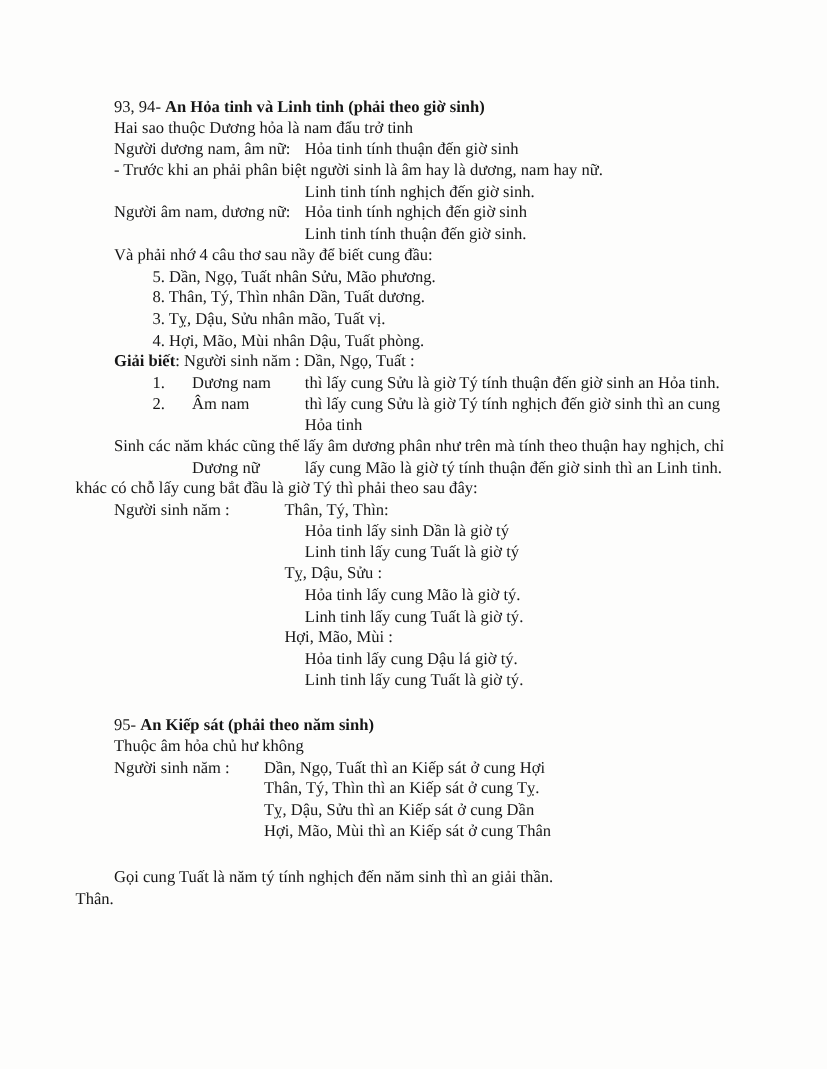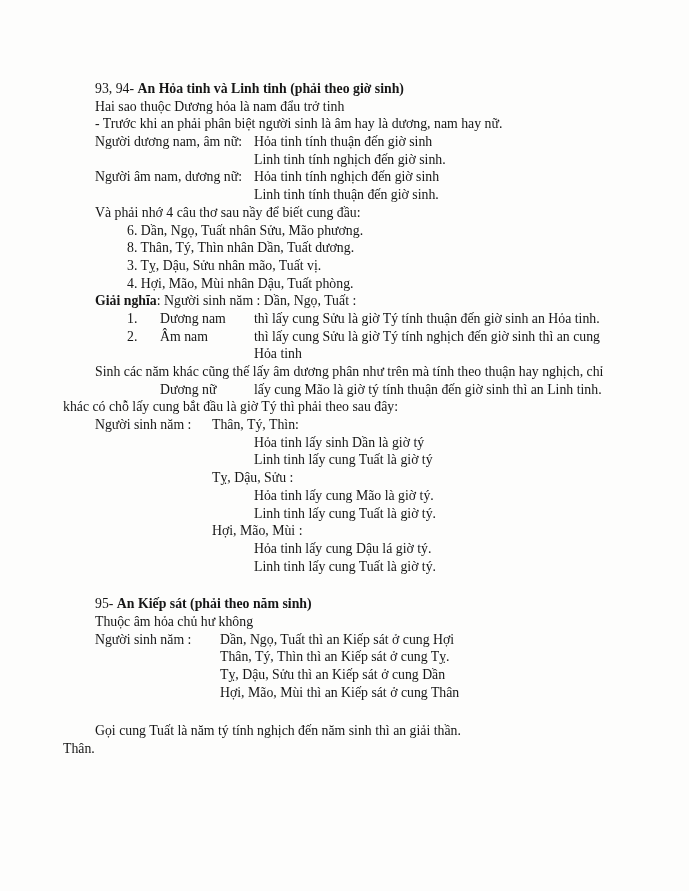--- a/index.html
+++ b/index.html
@@ -13,21 +13,21 @@
     overflow:hidden;
   }
   .content{position:absolute;left:0;top:81px;right:0;}
   .ln{position:relative;height:17.7px;white-space:nowrap;}
   .ln > span{position:absolute;top:0;}
   .x63{left:63px}
   .x95{left:95px}
   .x127{left:127px}
   .x160{left:160px}
   .x220{left:220px}
-  .x223{left:212px}
+  .x223{left:237px}
   .x254{left:254px}
   .b{font-weight:bold;}
   .sp20{height:20px}
   .sp21{height:21px}
 </style>
 </head>
 <body>
 
 <div class="page">
   <div class="content">
@@ -35,56 +35,56 @@
     <div class="ln">
       <span class="x95">
         <span>93, 94-</span>
         <span class="b">An Hỏa tinh và Linh tinh (phải theo giờ sinh)</span>
       </span>
     </div>
     <div class="ln">
       <span class="x95">Hai sao thuộc Dương hỏa là nam đẩu trở tinh</span>
     </div>
     <div class="ln">
-      <span class="x95">- Trước khi an phải phân biệt người sinh là âm hay là dương, nam hay nữ.</span>
+      <span class="x95">Người dương nam, âm nữ:</span>
+      <span class="x254">Hỏa tinh tính thuận đến giờ sinh</span>
     </div>
 
     <div class="ln">
-      <span class="x95">Người dương nam, âm nữ:</span>
-      <span class="x254">Hỏa tinh tính thuận đến giờ sinh</span>
+      <span class="x95">- Trước khi an phải phân biệt người sinh là âm hay là dương, nam hay nữ.</span>
     </div>
     <div class="ln">
       <span class="x254">Linh tinh tính nghịch đến giờ sinh.</span>
     </div>
     <div class="ln">
       <span class="x95">Người âm nam, dương nữ:</span>
       <span class="x254">Hỏa tinh tính nghịch đến giờ sinh</span>
     </div>
     <div class="ln">
       <span class="x254">Linh tinh tính thuận đến giờ sinh.</span>
     </div>
 
     <div class="ln">
       <span class="x95">Và phải nhớ 4 câu thơ sau nầy để biết cung đầu:</span>
     </div>
     <div class="ln">
-      <span class="x127">6. Dần, Ngọ, Tuất nhân Sửu, Mão phương.</span>
+      <span class="x127">5. Dần, Ngọ, Tuất nhân Sửu, Mão phương.</span>
     </div>
     <div class="ln">
       <span class="x127">8. Thân, Tý, Thìn nhân Dần, Tuất dương.</span>
     </div>
     <div class="ln">
       <span class="x127">3. Tỵ, Dậu, Sửu nhân mão, Tuất vị.</span>
     </div>
     <div class="ln">
       <span class="x127">4. Hợi, Mão, Mùi nhân Dậu, Tuất phòng.</span>
     </div>
 
     <div class="ln">
-      <span class="x95"><span class="b">Giải nghĩa</span><span>: Người sinh năm : Dần, Ngọ, Tuất :</span></span>
+      <span class="x95"><span class="b">Giải biết</span><span>: Người sinh năm : Dần, Ngọ, Tuất :</span></span>
     </div>
 
     <div class="ln">
       <span class="x127">1.</span>
       <span class="x160">Dương nam</span>
       <span class="x254">thì lấy cung Sửu là giờ Tý tính thuận đến giờ sinh an Hỏa tinh.</span>
     </div>
     <div class="ln">
       <span class="x127">2.</span>
       <span class="x160">Âm nam</span>

